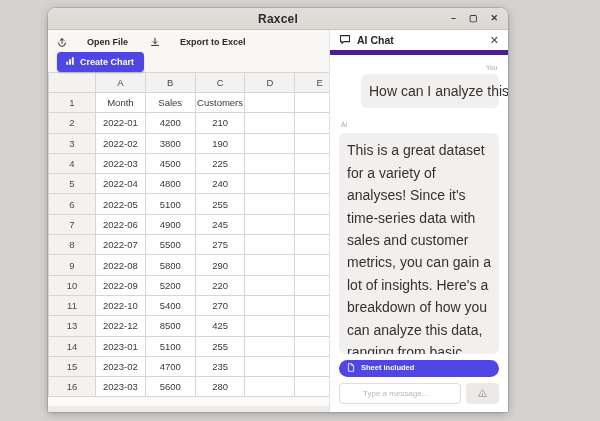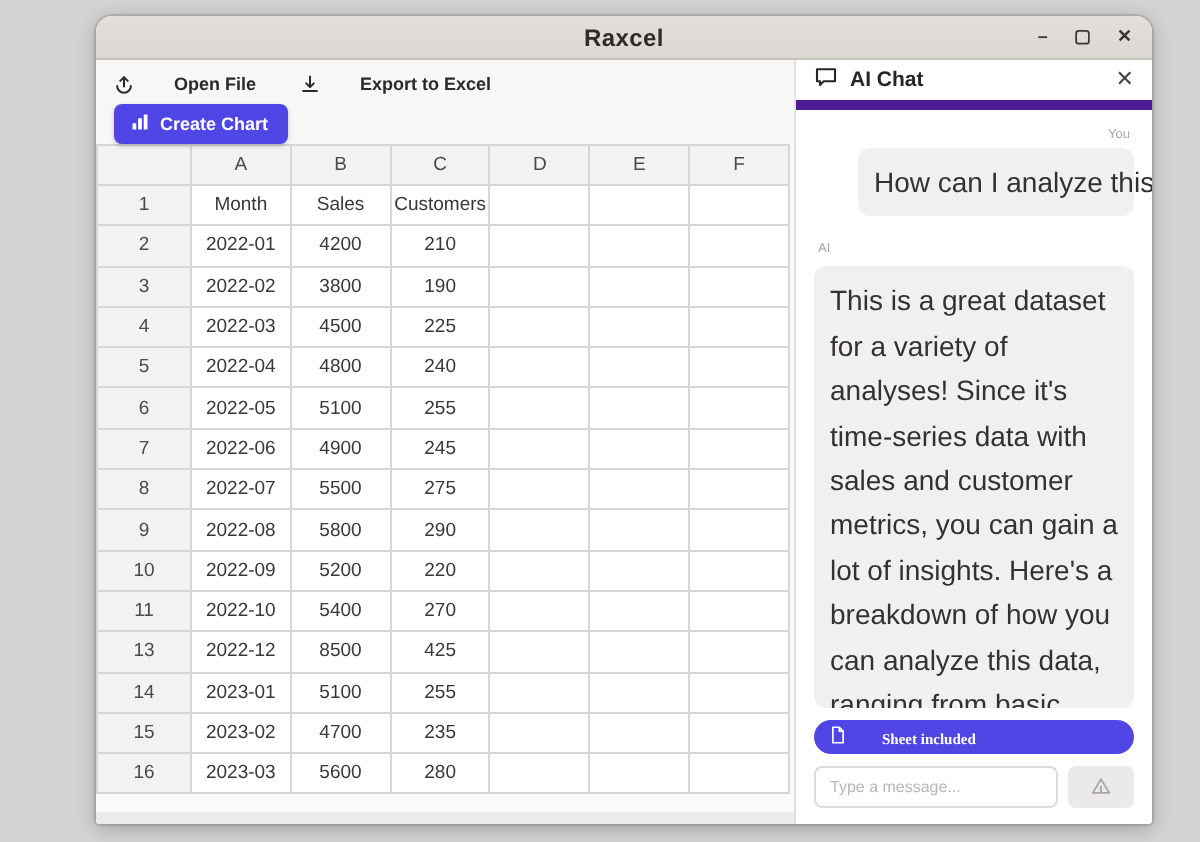--- a/index.html
+++ b/index.html
@@ -1,20 +1,20 @@
 <!DOCTYPE html>
 <html style="--accent: #4f46e5;"><head>
 <meta charset="utf-8">
 <style>
   * { margin:0; padding:0; box-sizing:border-box; }
   html,body { width:600px; height:421px; font-family:"Liberation Sans", sans-serif; }
   body { background:#d5d3d1; position:relative; overflow:hidden; }
 
   .window {
-    position:absolute; left:48px; top:8px; width:528px; height:404px;
+    position:absolute; left:48px; top:8px; width:460px; height:404px;
     background:#fff; border-radius:8px 8px 2px 2px;
     box-shadow:0 2px 10px rgba(0,0,0,.25), 0 0 0 1px rgba(0,0,0,.12);
     display:flex; flex-direction:column; overflow:hidden;
   }
 
   
   .titlebar {
     height:22px; background:linear-gradient(#e2dfdb,#dcd8d4);
     border-bottom:1px solid #c6c2be; display:flex; align-items:center;
     position:relative; flex:0 0 auto;
@@ -75,27 +75,27 @@
   .bubble {
     background:#f1f0ef; border-radius:6px; padding:6px 8px;
     font-size:14px; color:#34322f; line-height:1.6;
   }
   .bubble.user { align-self:flex-end; max-width:138px; white-space:nowrap; }
   .bubble.ai { margin-top:2px; flex:1; min-height:0; overflow:hidden; word-wrap:break-word; }
   .ai-gap { height:11px; flex:0 0 auto; }
 
   .chat-footer { flex:0 0 auto; padding:6px 9px 8px; }
   .sheet-pill {
-    width:100%; display:flex; align-items:flex-end; gap:18px;
+    width:100%; display:flex; align-items:flex-start; gap:6px;
     background:var(--accent,#4f46e5); color:#fff; border:none; border-radius:9px;
-    padding:3px 8px; font-family:Liberation Serif, serif; font-size:7.5px; font-weight:bold; cursor:pointer;
+    padding:3px 8px; font-family:Liberation Sans, sans-serif; font-size:7.5px; font-weight:bold; cursor:pointer;
   }
   .input-row { display:flex; gap:5px; margin-top:6px; }
   .chat-input {
-    flex:1; height:21px; border:1px solid #dedcda; border-radius:4px; padding:0 7px;
+    flex:1; height:21px; border:1px solid #dedcda; border-radius:4px; padding:0 23px;
     font-family:inherit; font-size:8px; color:#333; background:#fff; min-width:0;
   }
   .chat-input::placeholder { color:#b9b7b5; }
   .send-btn {
     flex:0 0 33px; height:21px; background:#eceae9; border:none; border-radius:4px;
     display:flex; align-items:center; justify-content:center; cursor:pointer;
   }
 </style>
 </head>
 <body>

